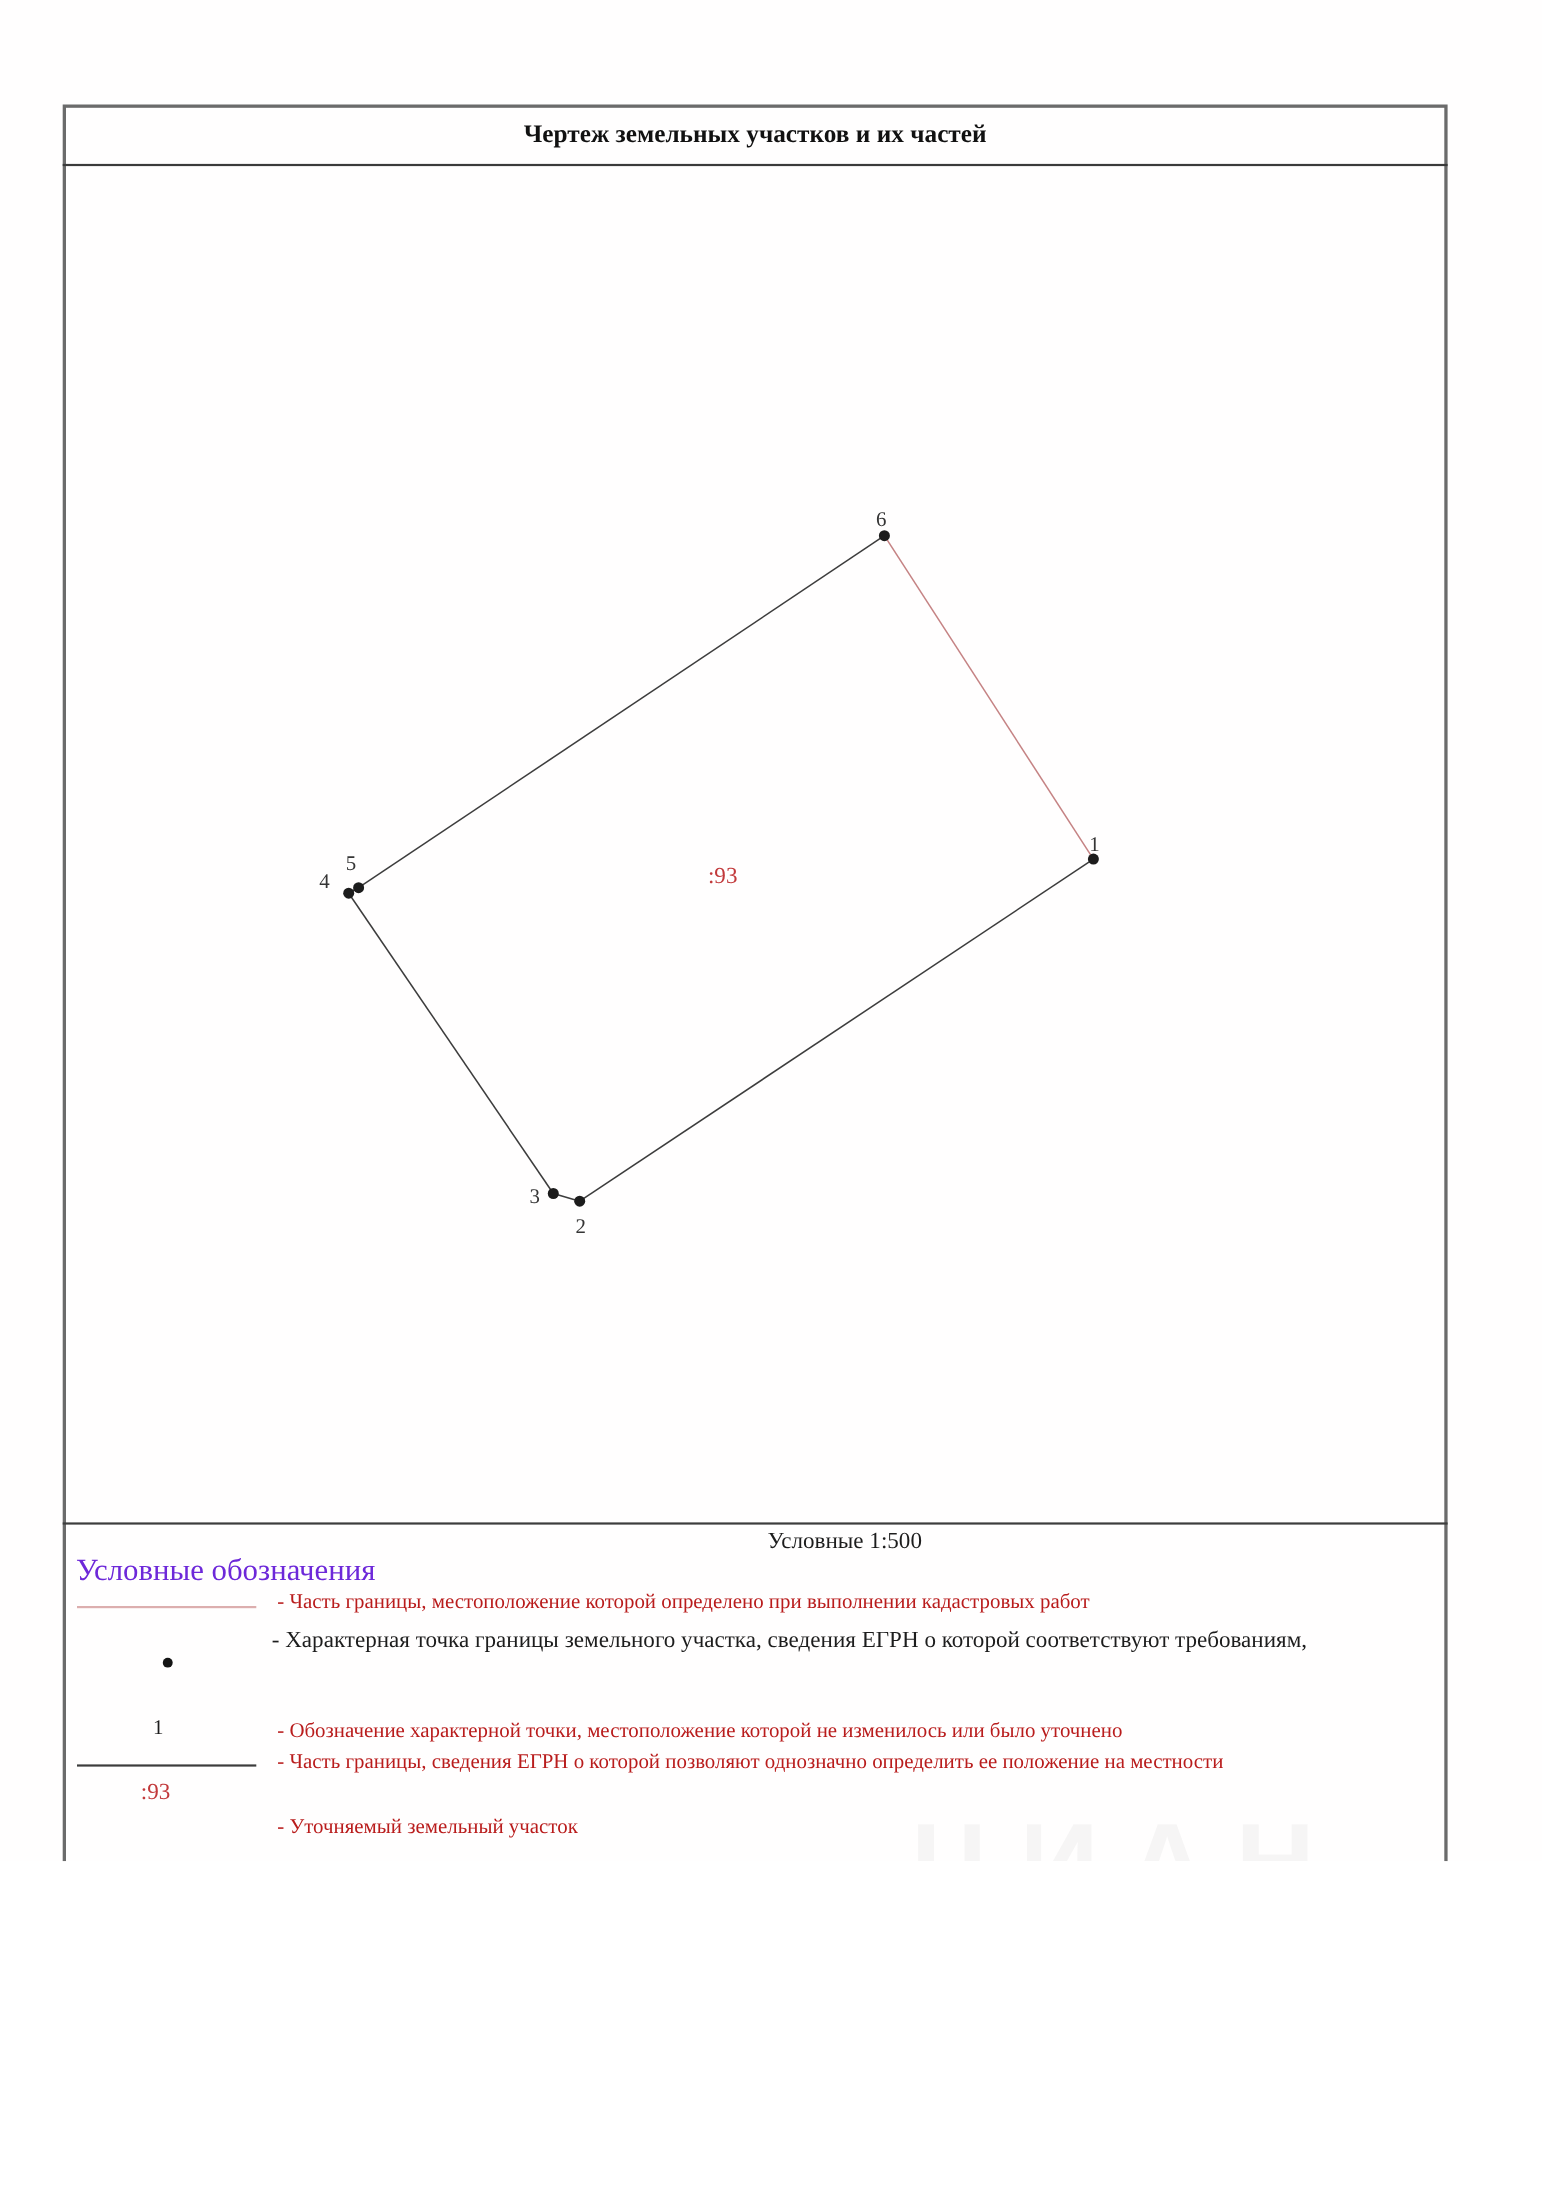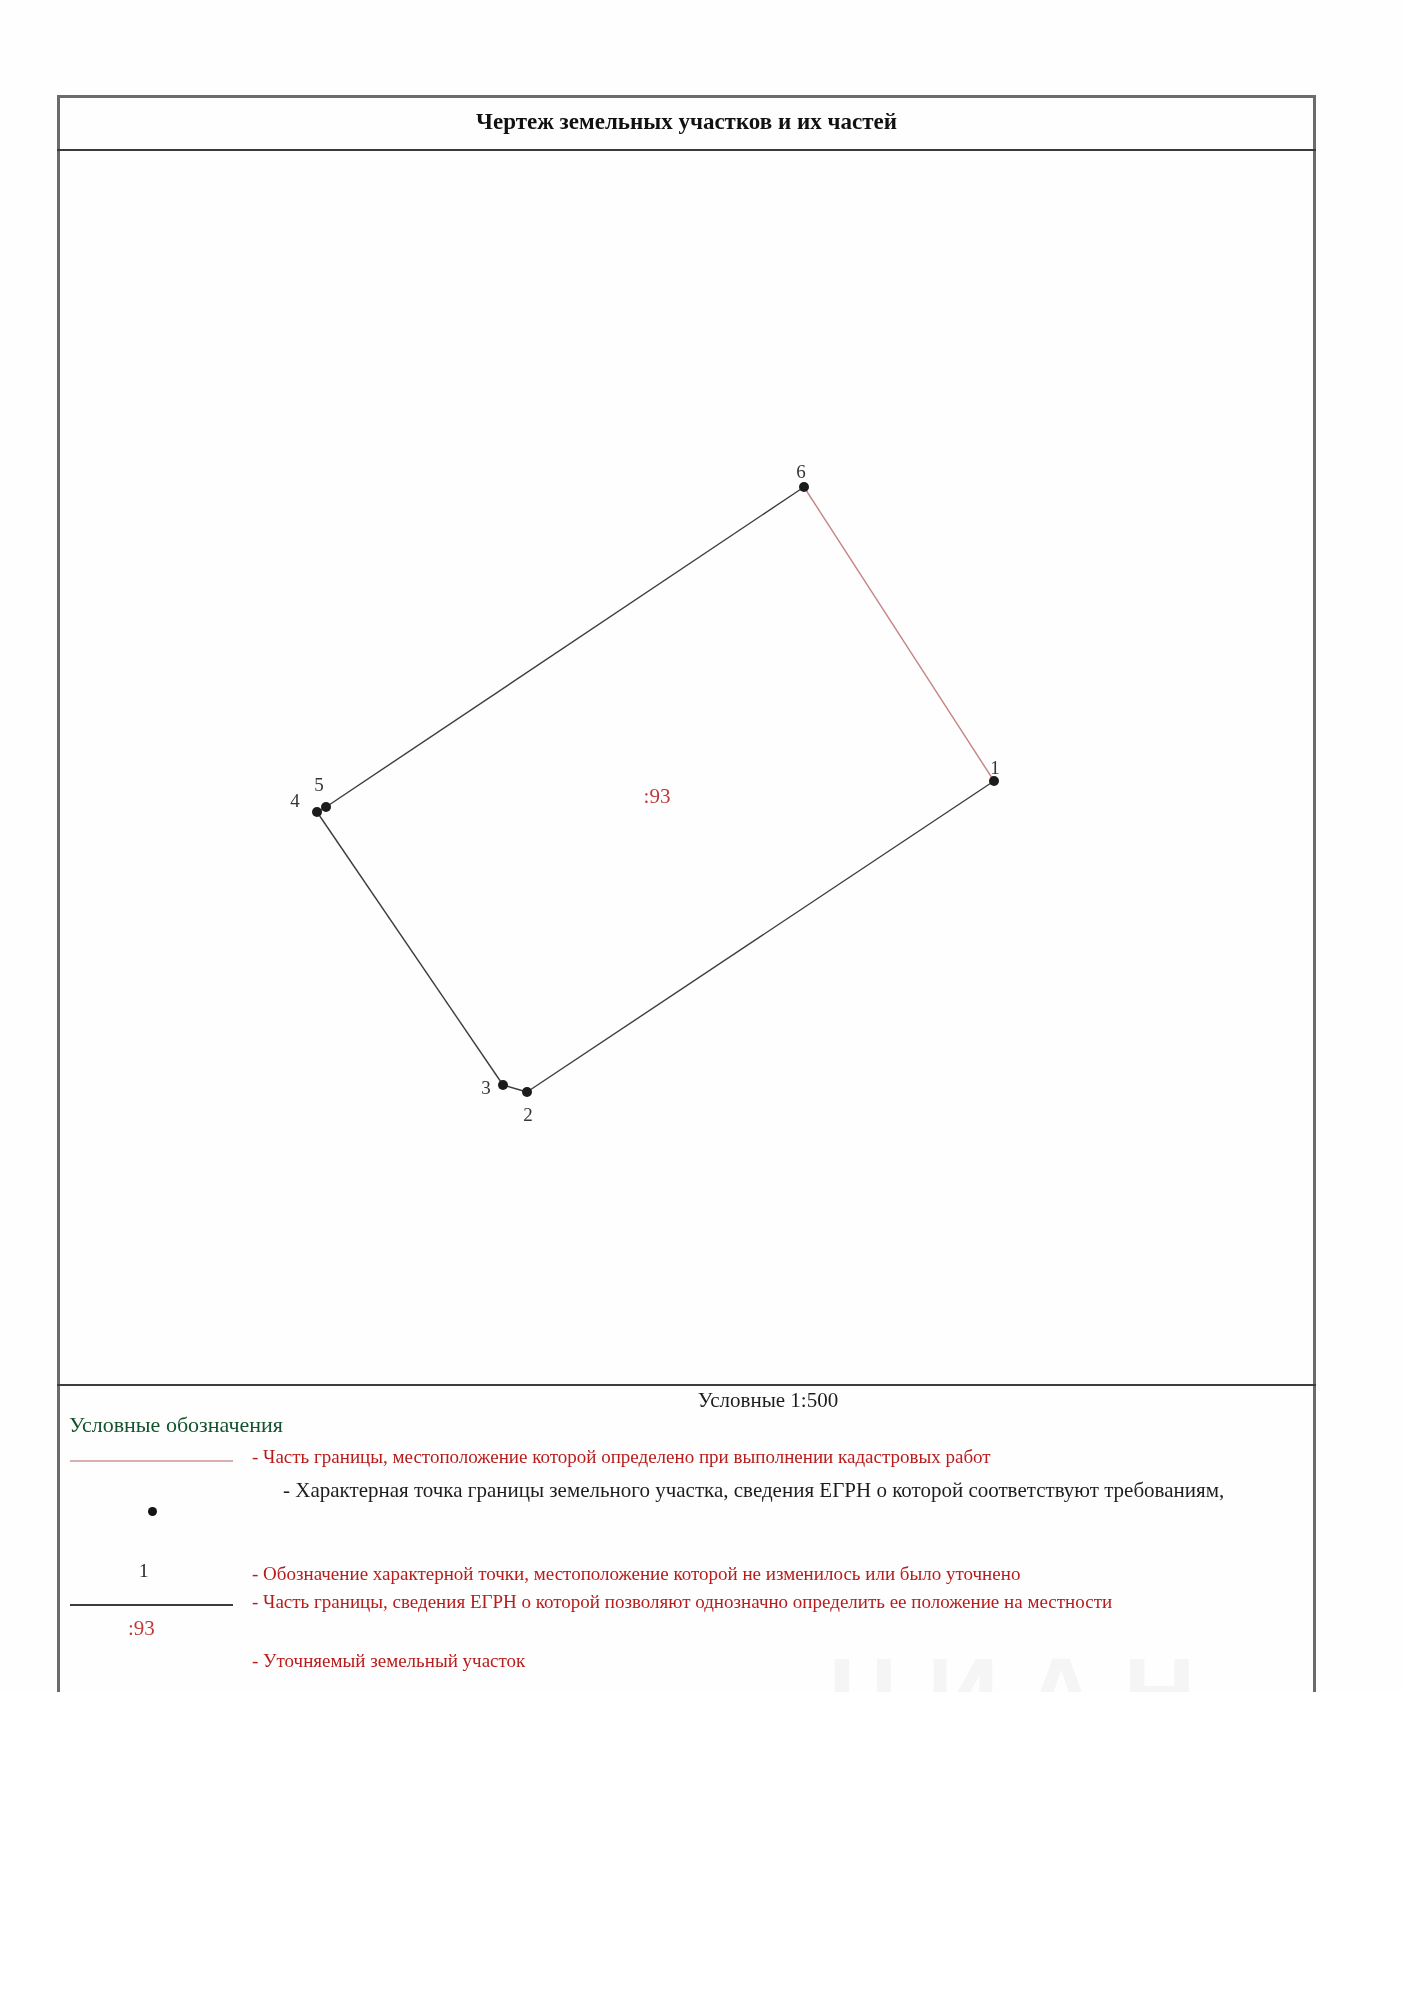--- a/index.html
+++ b/index.html
@@ -15,24 +15,24 @@
   
   #plan-svg{position:absolute;left:0;top:0;width:1402px;height:2000px;}
   #plan-svg text.pt{font-family:"Liberation Serif",serif;font-size:19px;fill:#353535;text-anchor:middle;}
   #plan-svg text.parcel{font-family:"Liberation Serif",serif;font-size:21px;text-anchor:middle;}
   
   .scale-divider{position:absolute;left:57px;top:1384px;width:1259px;height:0;
                  border-top:2px solid #3d3d3d;}
   .scale-label{position:absolute;left:768px;top:1388px;transform:translateX(-50%);
                font-size:21px;color:#1d1d1d;}
   
-  .legend-heading{position:absolute;left:69px;top:1412px;font-size:22px;color:#14532d;}
+  .legend-heading{position:absolute;left:69px;top:1412px;font-size:28px;color:#6d28d9;}
   .leg-text{position:absolute;left:252px;font-size:19px;color:#b91c1c;line-height:27px;}
   .leg-par{position:absolute;left:247px;top:1477px;width:1090px;font-size:21px;color:#1d1d1d;}
-  .leg-par div{line-height:27px;margin-left:36px;}
+  .leg-par div{line-height:27px;}
   .sym-line-red{position:absolute;left:70px;top:1460px;width:163px;height:0;
                 border-top:2px solid #dcaeae;}
   .sym-dot{position:absolute;left:148px;top:1507px;width:9px;height:9px;border-radius:50%;
            background:#141414;}
   .sym-one{position:absolute;left:139px;top:1560px;font-size:19px;color:#1d1d1d;}
   .sym-line-black{position:absolute;left:70px;top:1604px;width:163px;height:0;
                   border-top:2px solid #3c3c3c;}
   .sym-93{position:absolute;left:128px;top:1616px;font-size:21px;color:#c2393b;}
   
   .faint-mark{position:absolute;left:828px;top:1636px;font-family:"Liberation Sans",sans-serif;

